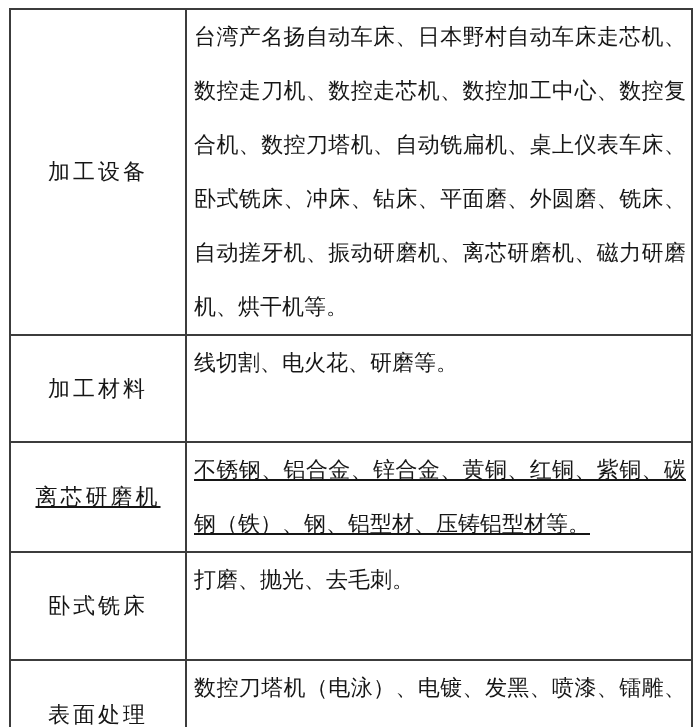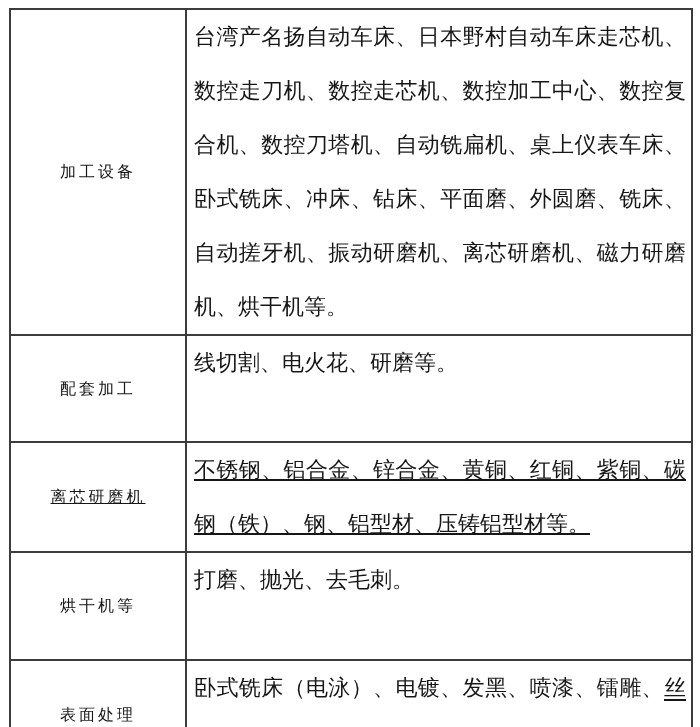--- a/index.html
+++ b/index.html
@@ -25,21 +25,21 @@
   }
   .spec-table td {
     border: 2px solid #3c3c3c;
     background: #ffffff;
     overflow: hidden;
   }
   .label-cell {
     width: 172px;
     text-align: center;
     vertical-align: middle;
-    font-size: 16px;
+    font-size: 22px;
     letter-spacing: 3px;
     line-height: 32px;
   }
   .content-cell {
     vertical-align: top;
     font-size: 22px;
     line-height: 54px;
     text-align: justify;
     text-justify: inter-ideograph;
     padding: 0 5px 0 7px;
@@ -58,29 +58,29 @@
 </head>
 <body>
 
 <table class="spec-table">
   <tbody>
     <tr class="row-equipment">
       <td class="label-cell">加工设备</td>
       <td class="content-cell">台湾产名扬自动车床、日本野村自动车床走芯机、数控走刀机、数控走芯机、数控加工中心、数控复合机、数控刀塔机、自动铣扁机、桌上仪表车床、卧式铣床、冲床、钻床、平面磨、外圆磨、铣床、自动搓牙机、振动研磨机、离芯研磨机、磁力研磨机、烘干机等。</td>
     </tr>
     <tr class="row-supporting">
-      <td class="label-cell">配套加工</td>
+      <td class="label-cell">加工材料</td>
       <td class="content-cell">线切割、电火花、研磨等。</td>
     </tr>
     <tr class="row-materials">
       <td class="label-cell">离芯研磨机</td>
       <td class="content-cell">不锈钢、铝合金、锌合金、黄铜、红铜、紫铜、碳钢（铁）、钢、铝型材、压铸铝型材等。</td>
     </tr>
     <tr class="row-manual">
-      <td class="label-cell">烘干机等</td>
+      <td class="label-cell">卧式铣床</td>
       <td class="content-cell">打磨、抛光、去毛刺。</td>
     </tr>
     <tr class="row-surface">
       <td class="label-cell">表面处理</td>
-      <td class="content-cell"><span>卧式铣床（电泳）、电镀、发黑、喷漆、镭雕、</span><span class="u">丝</span><span>印、数控复合机。</span></td>
+      <td class="content-cell"><span>数控刀塔机（电泳）、电镀、发黑、喷漆、镭雕、</span><span class="u">丝</span><span>印、数控复合机。</span></td>
     </tr>
   </tbody>
 </table>
 
 </body></html>

